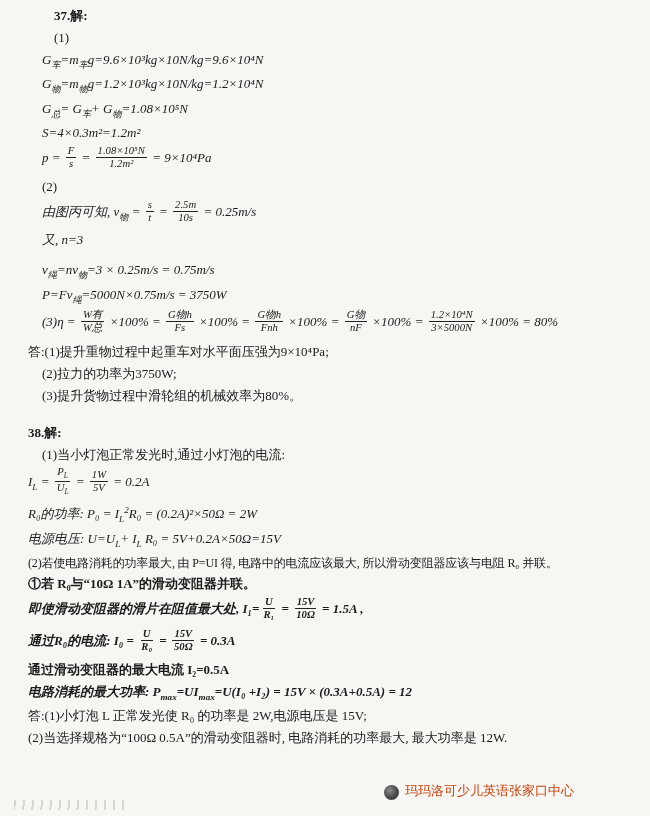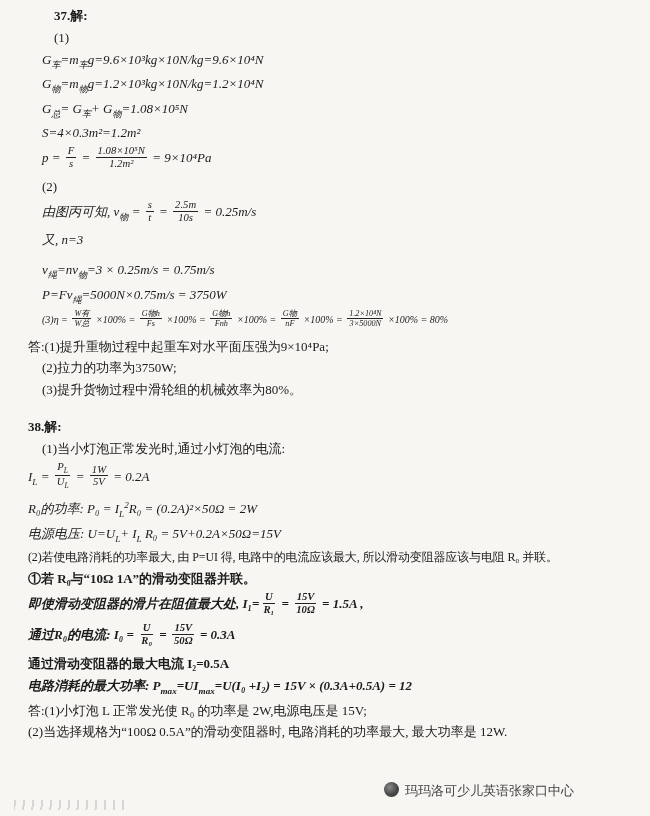--- a/index.html
+++ b/index.html
@@ -5,34 +5,34 @@
   html,body{margin:0;padding:0}
   body{
     width:650px;height:816px;overflow:hidden;position:relative;
     background:#f7f6f3;color:#1b1b1b;
     font-family:"Liberation Serif","DejaVu Serif",serif;
   }
   .page{padding:8px 14px 0 28px}
   .line{font-size:13px;font-style:italic;margin-bottom:5px;white-space:nowrap;line-height:1.3}
   .cn{font-style:normal}
   .b{font-weight:bold}
-  .sm{font-size:10px}
+  .sm{font-size:13px}
   .tight{font-size:12px;letter-spacing:-0.15px}
   .ind1{margin-left:14px}
   .ind2{margin-left:26px}
   .gap4{margin-top:4px}.gap6{margin-top:13px}.gap8{margin-top:8px}
   .gap10{}.gap20{margin-top:20px}
   .frl{margin-top:3px;margin-bottom:7px}
   sub,sup{font-size:0.7em}
   .frac{display:inline-flex;flex-direction:column;align-items:center;vertical-align:middle;
         margin:0 2px;font-size:0.82em;line-height:1.12;transform:translateY(-2px)}
   .fnum{border-bottom:1px solid #222;padding:0 2px}
   .fden{padding:0 2px}
-  .footer{position:absolute;left:384px;bottom:16px;display:flex;align-items:flex-start;gap:6px;
-          font-family:"Liberation Sans","DejaVu Sans",sans-serif;font-size:13px;color:#404040}
+  .footer{position:absolute;left:384px;bottom:16px;display:flex;align-items:flex-end;gap:6px;
+          font-family:"Liberation Sans","DejaVu Sans",sans-serif;font-size:13px;color:#c2410c}
   .logo{width:15px;height:15px;border-radius:50%;
         background:radial-gradient(circle at 38% 35%,#8a8a8a 0,#474747 55%,#3a3a3a 100%)}
   .artifact{position:absolute;left:14px;bottom:6px;width:110px;height:10px;opacity:.3;
         background:repeating-linear-gradient(95deg,#8f8f8f 0 2px,transparent 2px 9px);
         filter:blur(0.4px)}
 </style>
 </head>
 <body>
 
 <div class="page">

